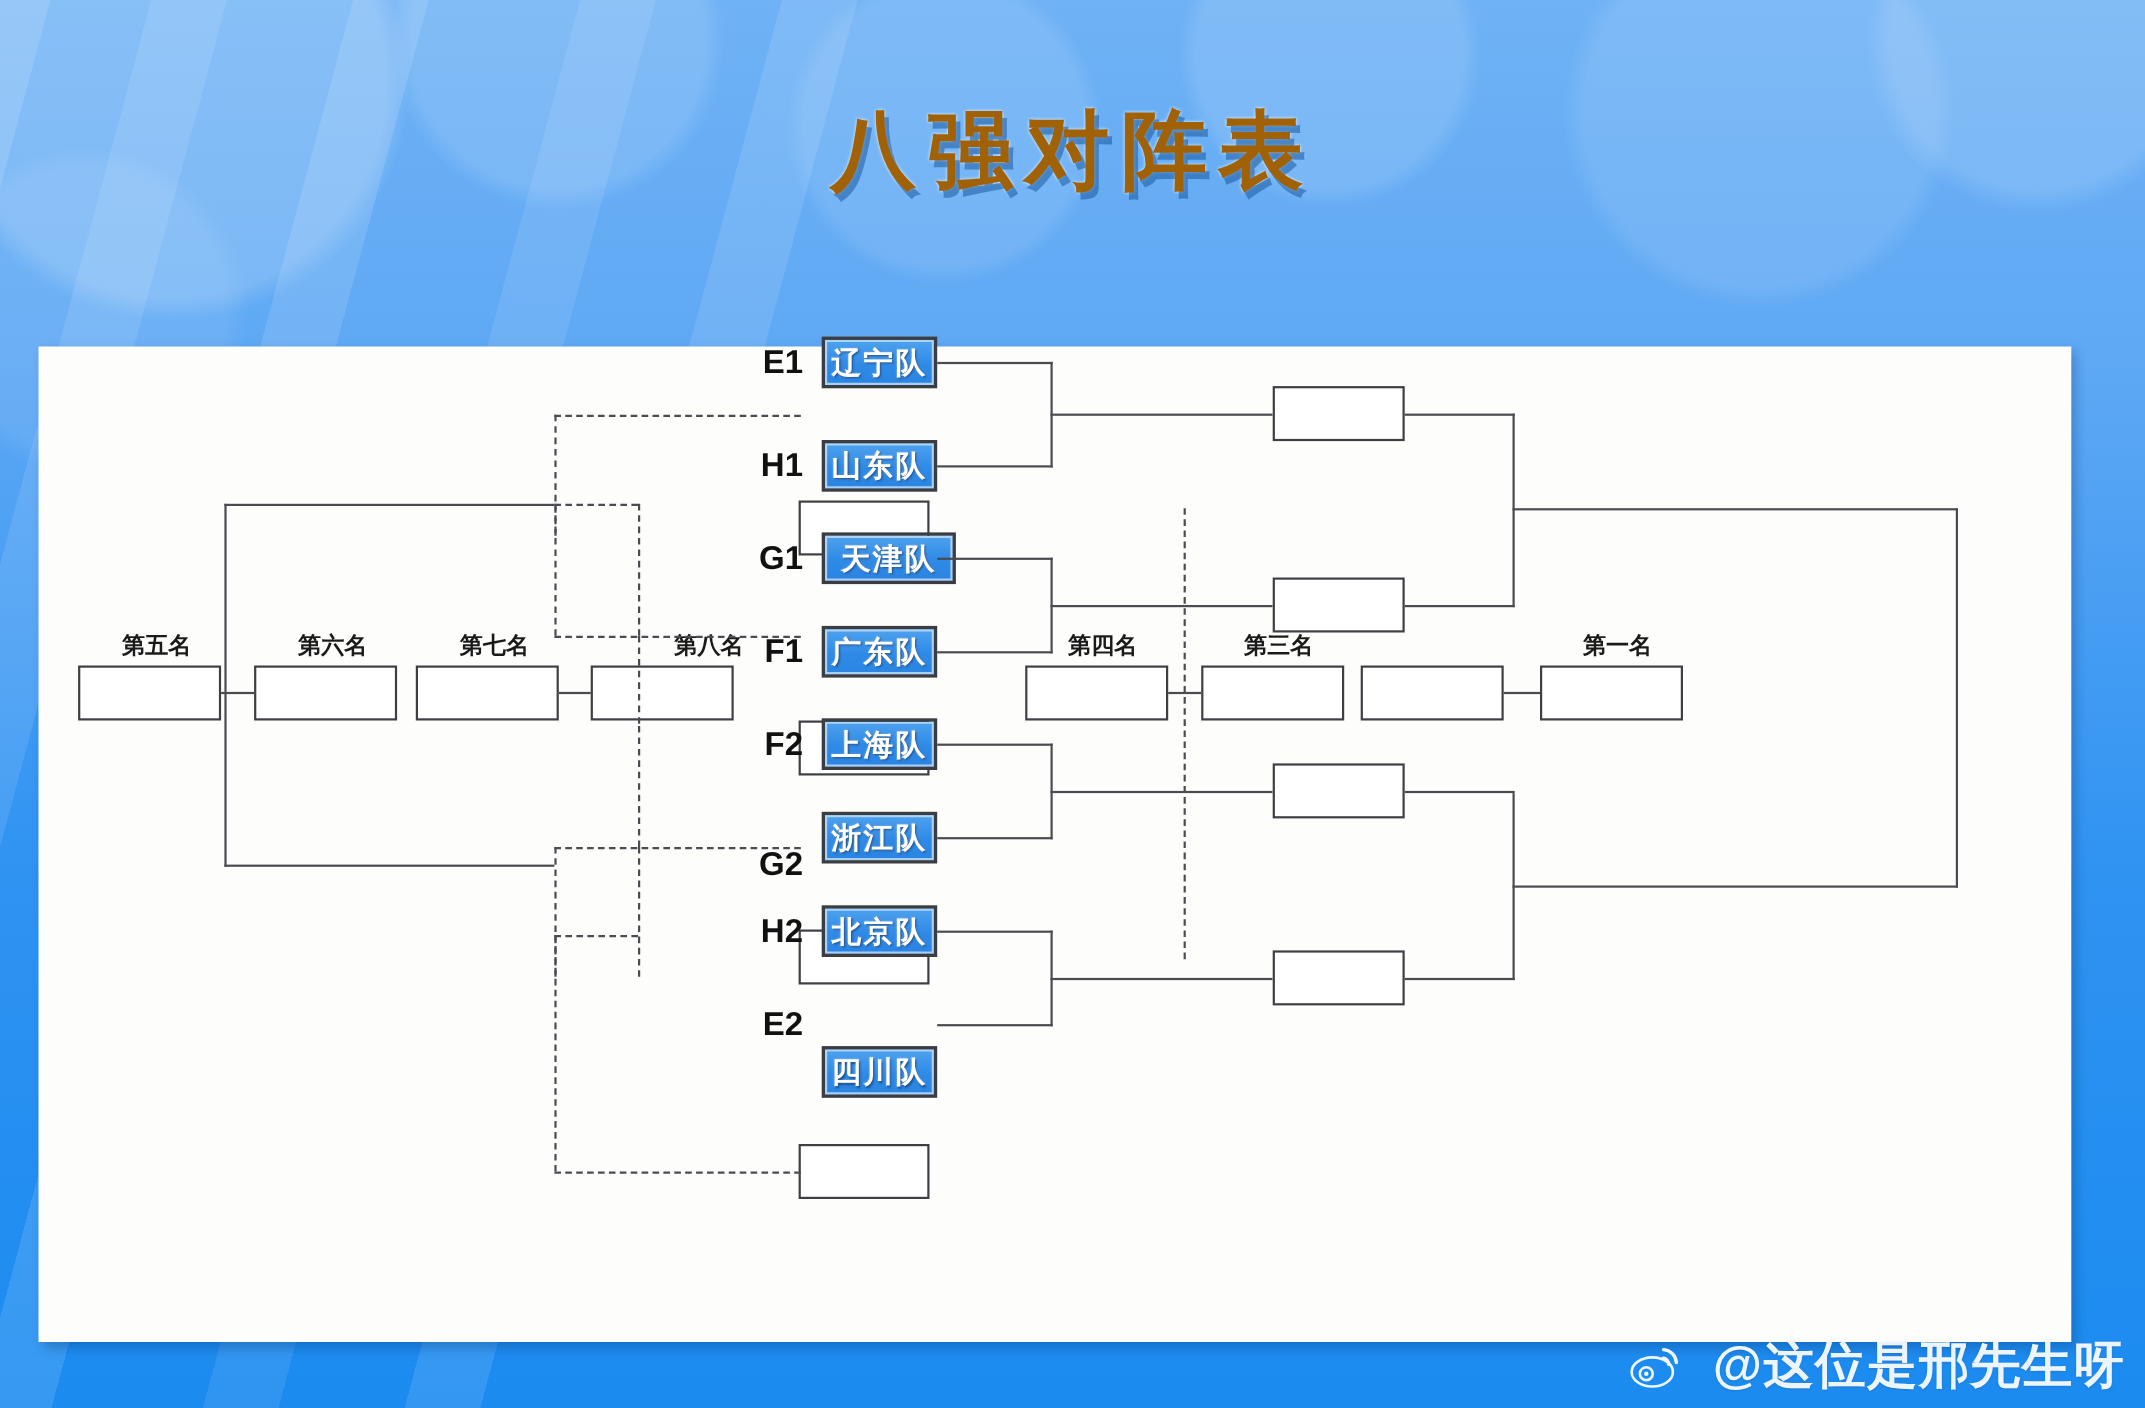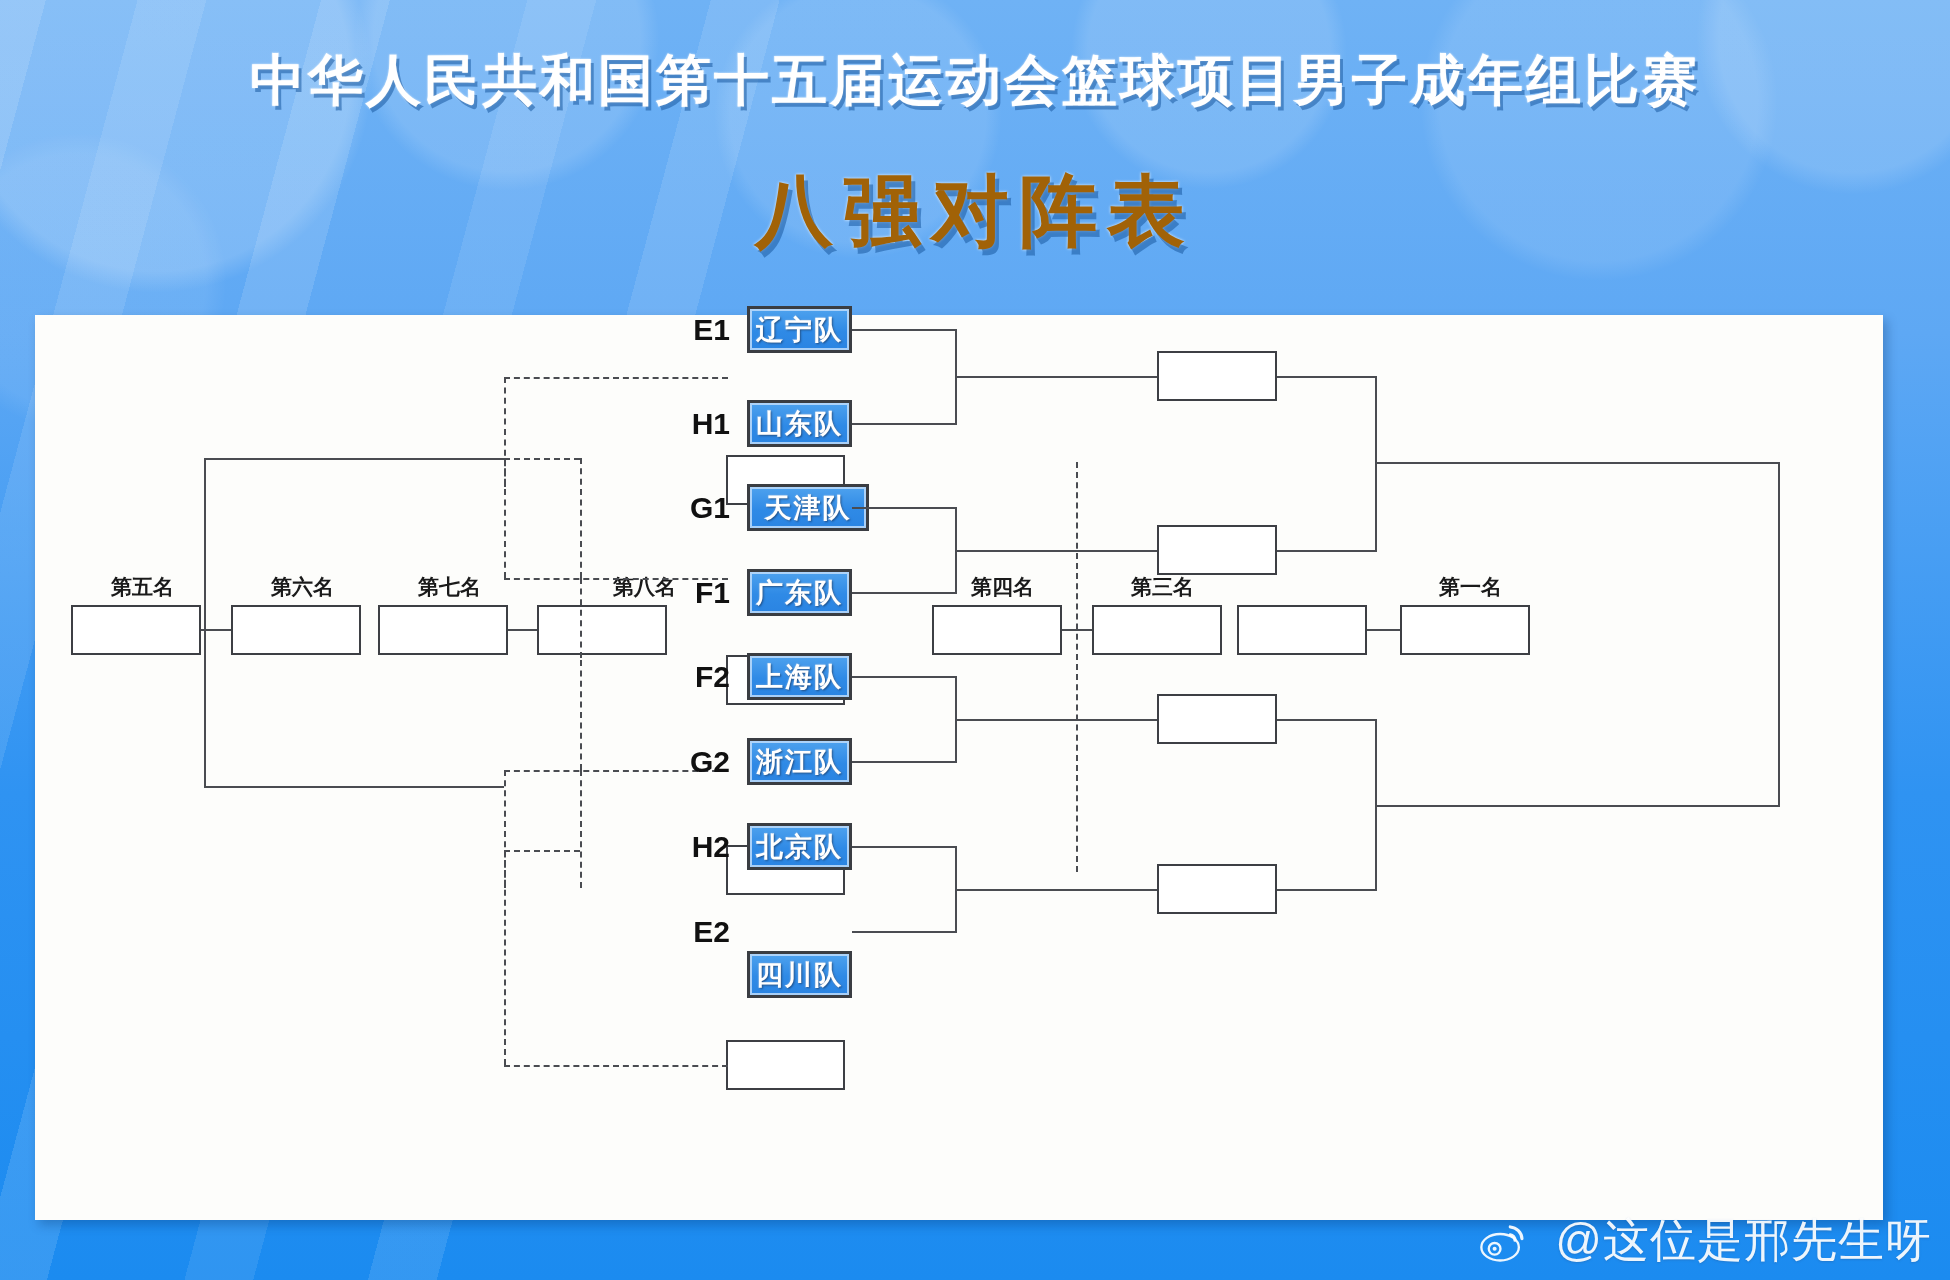--- a/index.html
+++ b/index.html
@@ -74,33 +74,32 @@
     position:absolute; height:0; border-top:2px dashed #4a4c51;
   }
   .dv {
     position:absolute; width:0; border-left:2px dashed #4a4c51;
   }
 
   
   .watermark {
     position:absolute; right:18px; bottom:8px; z-index:6;
     display:flex; align-items:center; gap:26px;
-    color:rgba(255,255,255,.92); font-size:46px; font-weight:400;
+    color:rgba(255,255,255,.92); font-size:46px; font-weight:700;
     text-shadow:0 1px 2px rgba(40,90,150,.35);
     letter-spacing:1px;
   }
   .wm-logo { width:50px; height:50px; flex:0 0 50px; }
 </style>
 </head>
 <body>
 
 <div class="bg-blotch"></div>
 
 <div class="title-wrap">
-  <div class="title-main">中华人民共和国第十五届运动会篮球项目男子成年组比赛</div>
   <div class="title-sub">八强对阵表</div>
 </div>
 
 <div class="board">
 
   <div class="slot" style="left:691px; top:140px; width:119px; height:50px;"></div>
   <div class="slot" style="left:691px; top:340px; width:119px; height:50px;"></div>
   <div class="slot" style="left:691px; top:530px; width:119px; height:50px;"></div>
   <div class="slot" style="left:691px; top:725px; width:119px; height:50px;"></div>
 
@@ -136,21 +135,21 @@
   <div class="dv" style="left:545px; top:455px; height:118px;"></div>
   <div class="dh" style="left:469px; top:535px; width:76px;"></div>
   <div class="dv" style="left:469px; top:535px; height:215px;"></div>
   <div class="dh" style="left:469px; top:750px; width:224px;"></div>
 
   <div class="seed" style="left:640px; top:-2px; width:55px;">E1</div>
   <div class="seed" style="left:640px; top:92px; width:55px;">H1</div>
   <div class="seed" style="left:640px; top:176px; width:55px;">G1</div>
   <div class="seed" style="left:640px; top:261px; width:55px;">F1</div>
   <div class="seed" style="left:640px; top:345px; width:55px;">F2</div>
-  <div class="seed" style="left:640px; top:430px; width:55px;">G2</div>
+  <div class="seed" style="left:640px; top:454px; width:55px;">G2</div>
   <div class="seed" style="left:640px; top:515px; width:55px;">H2</div>
   <div class="seed" style="left:640px; top:600px; width:55px;">E2</div>
 
   <div class="team" style="left:712px; top:-9px; width:105px; height:47px;">
     <span>辽宁队</span>
   </div>
   <div class="team" style="left:712px; top:85px; width:105px; height:47px;">
     <span>山东队</span>
   </div>
   <div class="team" style="left:712px; top:169px; width:122px; height:47px;">

